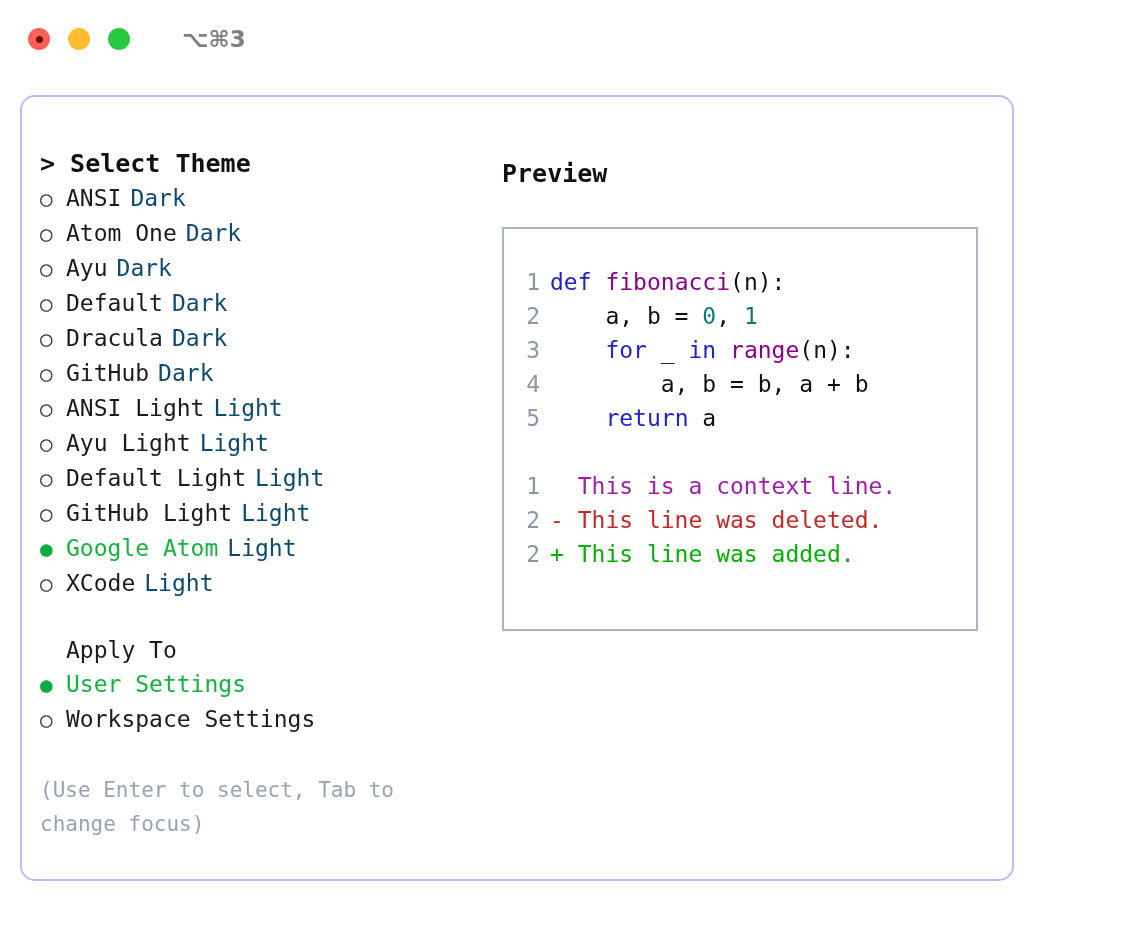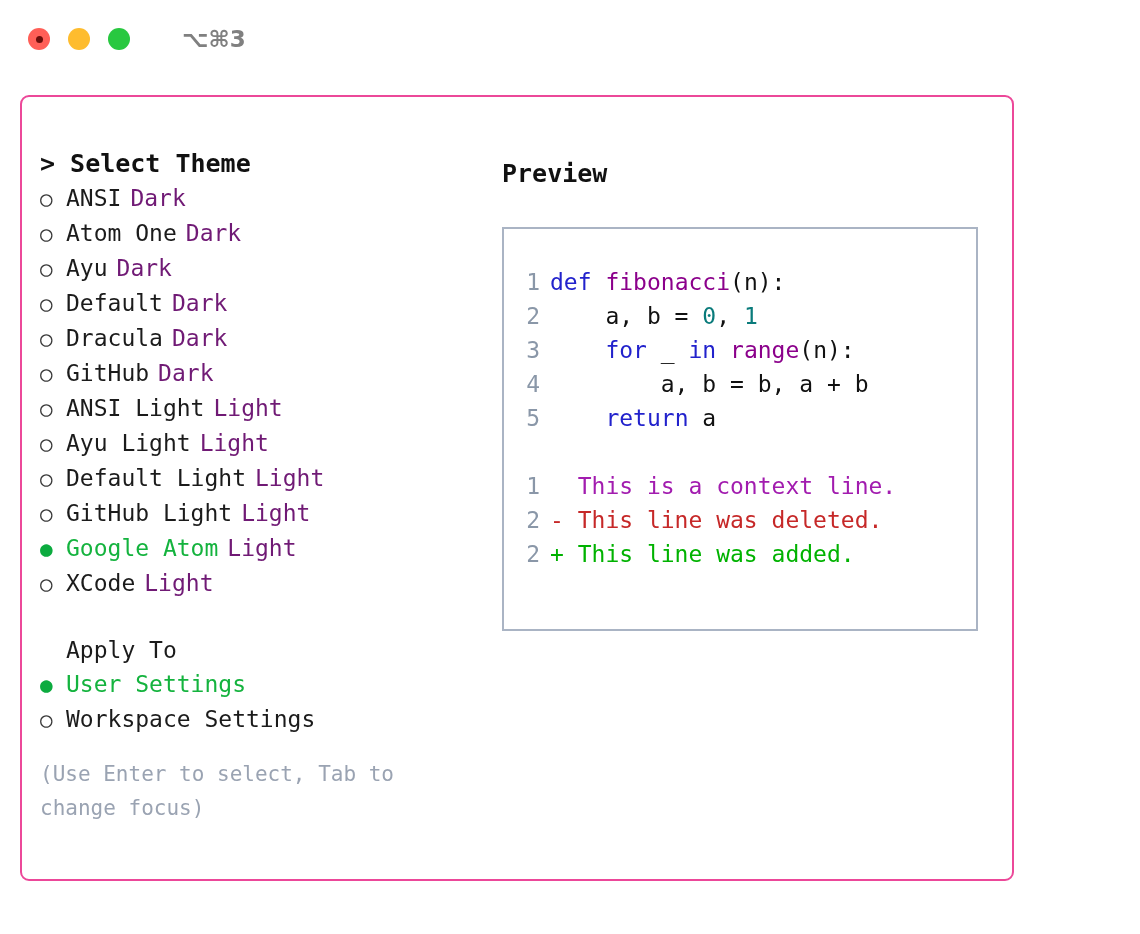--- a/index.html
+++ b/index.html
@@ -69,22 +69,22 @@
     white-space: pre;
   }
 
   
   .panel {
     position: absolute;
     left: 20px;
     top: 95px;
     width: 994px;
     height: 786px;
-    border: 2px solid #ec4899;
-    border-radius: 9px;
+    border: 2px solid #c4b5fd;
+    border-radius: 15px;
     box-sizing: border-box;
     background: #ffffff;
   }
 
   .panel-inner {
     position: absolute;
     left: 0; top: 0;
     width: 100%; height: 100%;
     display: flex;
   }
@@ -118,36 +118,36 @@
     font-size: 21px;
     color: #3a3a3a;
     line-height: 34px;
   }
   .opt-marker.selected { color: #0cab3f; }
   .opt-label {
     color: #1b1b1b;
   }
   .opt-row.selected .opt-label { color: #14b33e; }
   .opt-kind {
-    color: #701a75;
+    color: #0c4a6e;
     margin-left: 9px;
   }
 
   .group-gap { height: 32px; }
 
   .group-title {
     font-size: 23px;
     color: #1b1b1b;
     line-height: 34px;
     padding-left: 26px;
     white-space: pre;
   }
 
   .hint {
-    margin-top: 20px;
+    margin-top: 36px;
     font-size: 21px;
     color: #9aa3b2;
     line-height: 34px;
     width: 410px;
     white-space: pre-wrap;
   }
 
   
   .right-col {
     flex: 1;

